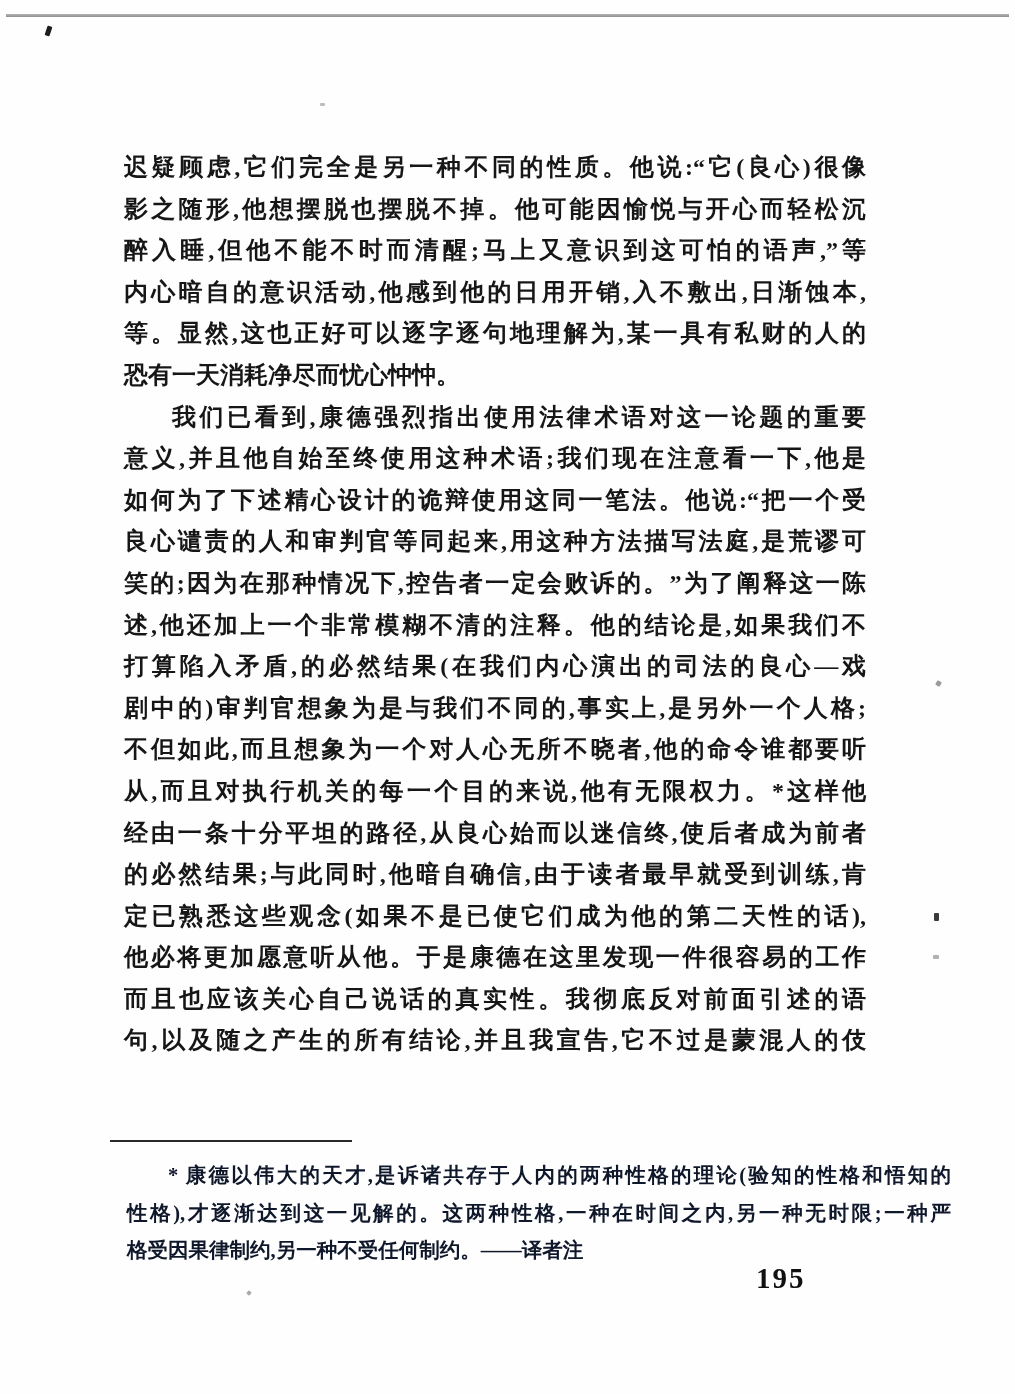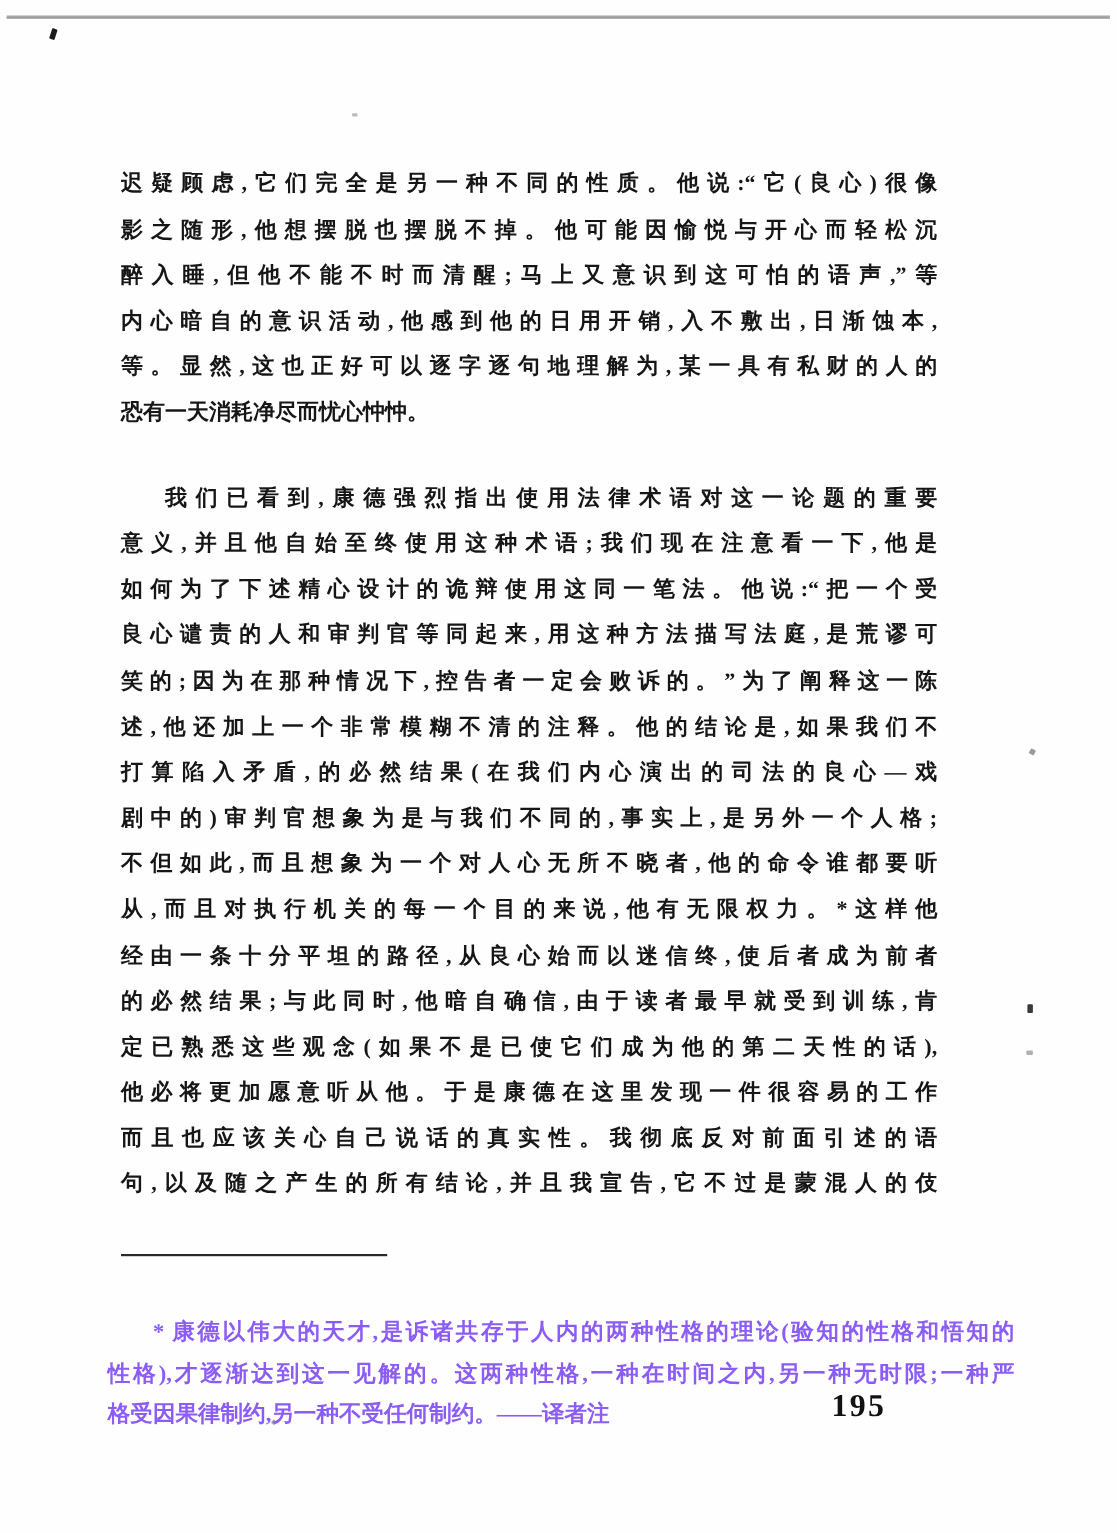--- a/index.html
+++ b/index.html
@@ -16,37 +16,37 @@
   
   .speck{position:absolute;background:#1c1c1c;border-radius:1px;}
   .speck.s1{left:46px;top:26px;width:5px;height:10px;transform:rotate(18deg);}
   .speck.s2{left:320px;top:103px;width:5px;height:3px;background:#bdbdbd;}
   .speck.s3{left:936px;top:681px;width:5px;height:5px;background:#9b9b9b;transform:rotate(30deg);}
   .speck.s4{left:934px;top:913px;width:5px;height:8px;background:#3a3a3a;}
   .speck.s5{left:933px;top:955px;width:6px;height:4px;background:#b0b0b0;}
   .speck.s6{left:247px;top:1291px;width:4px;height:4px;background:#a9a9a9;transform:rotate(40deg);}
 
   .text-block{
-    position:absolute;left:110px;top:147px;width:742px;
-    font-size:20px;line-height:41.6px;color:#161616;font-weight:600;
+    position:absolute;left:124px;top:147px;width:742px;
+    font-size:24px;line-height:41.6px;color:#161616;font-weight:600;
   }
   .line{
     text-align:justify;text-align-last:justify;
     text-justify:inter-character;
     white-space:nowrap;
   }
   .line.short{text-align-last:left;}
-  .line.indent{text-indent:2em;margin-top:36px;}
+  .line.indent{text-indent:2em;}
 
   .footnote-rule{
     position:absolute;left:110px;top:1140px;width:242px;height:2px;background:#2a2a2a;
   }
   .footnote{
-    position:absolute;left:98px;top:1157px;width:824px;
-    font-size:20.5px;line-height:37.5px;color:#8b5cf6;font-weight:600;
+    position:absolute;left:127px;top:1157px;width:824px;
+    font-size:20.5px;line-height:37.5px;color:#0f172a;font-weight:600;
   }
   .page-number{
     position:absolute;left:756px;top:1262px;
     font-size:29px;letter-spacing:2px;color:#111;font-weight:600;
   }
 </style>
 </head>
 <body>
 
 <div class="scan-topline"></div>

